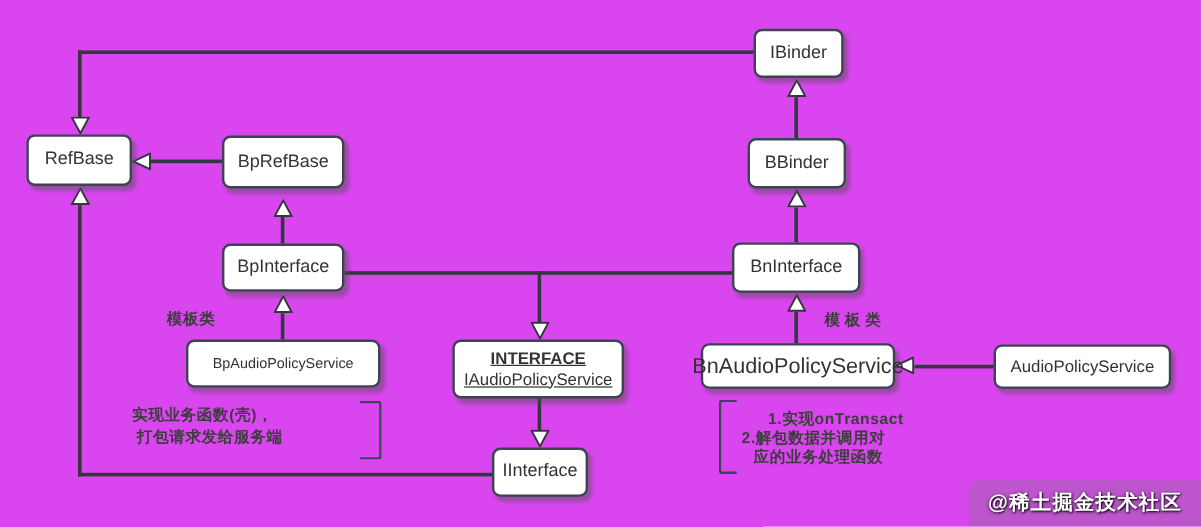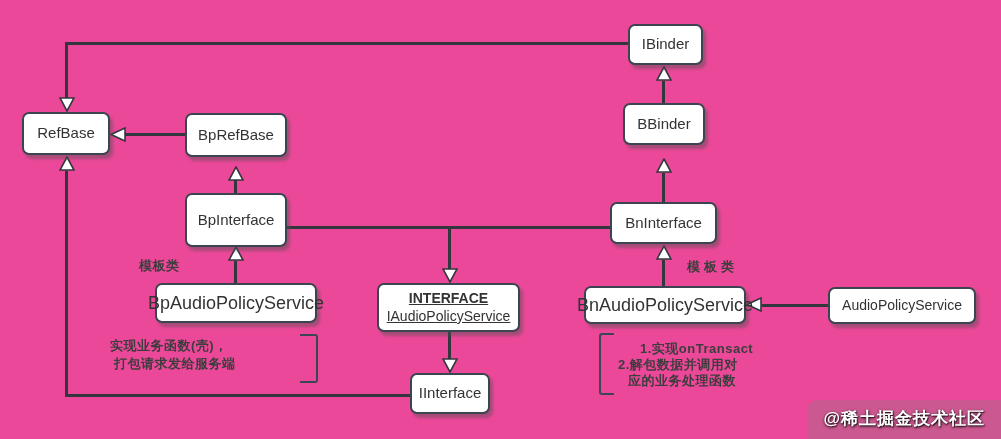--- a/index.html
+++ b/index.html
@@ -1,17 +1,17 @@
 <!DOCTYPE html>
 <html><head>
 <meta charset="utf-8">
 <style>
   html,body{margin:0;padding:0;background:#ffffff;}
   #canvas{
-    position:relative;width:1001px;height:439px;background:#ec4899;
+    position:relative;width:1001px;height:439px;background:#d946ef;
     font-family:"Liberation Sans","DejaVu Sans",sans-serif;overflow:hidden;
   }
   .node{
     position:absolute;display:flex;align-items:center;justify-content:center;
     flex-direction:column;background:#ffffff;border:2px solid #3b4450;
     border-radius:7px;color:#333333;font-size:15px;
     box-shadow:3px 4px 3px rgba(80,80,80,0.45);
     box-sizing:border-box;text-align:center;line-height:1.25;
   }
   .node .stereotype{font-weight:bold;font-size:14px;}
@@ -89,36 +89,36 @@
   <svg class="arrow" style="left:656px;top:245px;" width="16" height="15">
       <polygon points="8,1 15,14 1,14" fill="#ffffff" stroke="#33373d" stroke-width="1.6"></polygon>
     </svg>
   <svg class="arrow" style="left:746px;top:297px;" width="16" height="15">
       <polygon points="15,1 15,14 1,7.5" fill="#ffffff" stroke="#33373d" stroke-width="1.6"></polygon>
     </svg>
 
   <div class="node" style="left:628px;top:24px;width:75px;height:41px;">
       <span>IBinder</span>
     </div>
-  <div class="node" style="left:623px;top:103px;width:82px;height:42px;">
+  <div class="node" style="left:623px;top:115px;width:82px;height:42px;">
       <span>BBinder</span>
     </div>
   <div class="node" style="left:610px;top:202px;width:107px;height:42px;">
       <span>BnInterface</span>
     </div>
   <div class="node" style="left:22px;top:112px;width:88px;height:43px;">
       <span>RefBase</span>
     </div>
   <div class="node" style="left:185px;top:113px;width:102px;height:44px;">
       <span>BpRefBase</span>
     </div>
-  <div class="node" style="left:185px;top:193px;width:102px;height:54px;">
+  <div class="node" style="left:185px;top:203px;width:102px;height:40px;">
       <span>BpInterface</span>
     </div>
-  <div class="node small" style="left:155px;top:283px;width:162px;height:40px;font-size:18px;text-align:center;">
+  <div class="node small" style="left:155px;top:283px;width:162px;height:40px;font-size:12px;text-align:center;">
       <span>BpAudioPolicyService</span>
     </div>
   <div class="node" style="left:377px;top:283px;width:143px;height:49px;text-decoration:underline;">
     <span class="stereotype">INTERFACE</span>
     <span class="small">IAudioPolicyService</span>
   </div>
   <div class="node" style="left:410px;top:373px;width:80px;height:41px;">
       <span>IInterface</span>
     </div>
   <div class="node" style="left:584px;top:286px;width:162px;height:38px;font-size:18px;">

